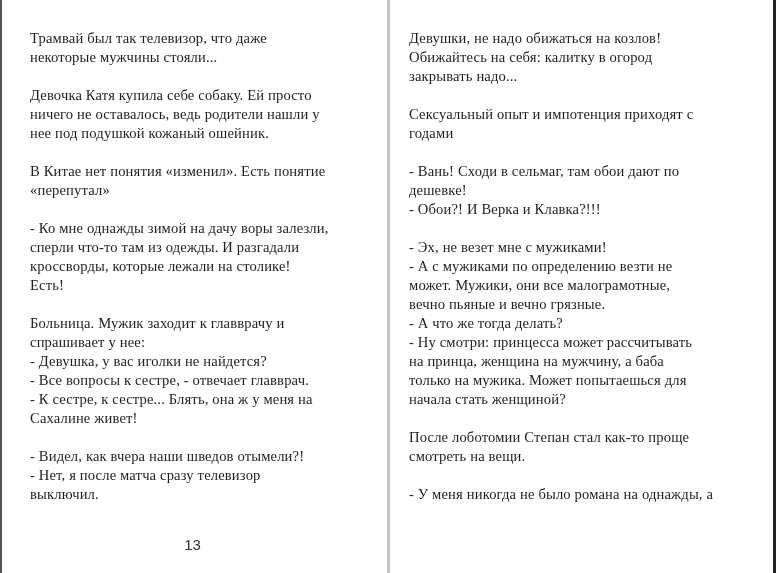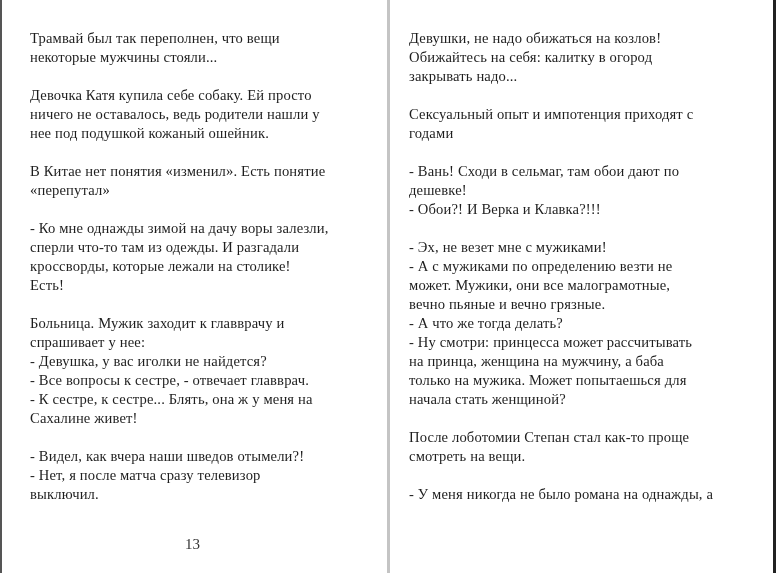--- a/index.html
+++ b/index.html
@@ -38,36 +38,36 @@
       color: #1e1e1e;
       letter-spacing: 0.15px;
     }
     .page.left .text { left: 28px; width: 335px; }
     .page.right .text { left: 27px; width: 345px; }
     .line { white-space: nowrap; height: 19px; }
     .gap { height: 19px; }
     .page-number {
       position: absolute; top: 536px; width: 100%;
       text-align: center;
-      font-family: Liberation Serif, serif;
+      font-family: Liberation Sans, sans-serif;
       font-size: 15px;
       color: #333333;
     }
     .page.left .page-number { left: -2px; }
     .page.right .page-number { left: -2px; }
   </style>
 </head>
 <body>
 
 <div class="spread">
   <div class="border-left"></div>
 
   <div class="page left">
     <div class="text" id="left-text">
-        <div class="line">Трамвай был так переполнен, что вещи</div>
+        <div class="line">Трамвай был так телевизор, что даже</div>
         <div class="line">некоторые мужчины стояли...</div>
         <div class="gap"></div>
         <div class="line">Девочка Катя купила себе собаку. Ей просто</div>
         <div class="line">ничего не оставалось, ведь родители нашли у</div>
         <div class="line">нее под подушкой кожаный ошейник.</div>
         <div class="gap"></div>
         <div class="line">В Китае нет понятия «изменил». Есть понятие</div>
         <div class="line">«перепутал»</div>
         <div class="gap"></div>
         <div class="line">- Ко мне однажды зимой на дачу воры залезли,</div>

